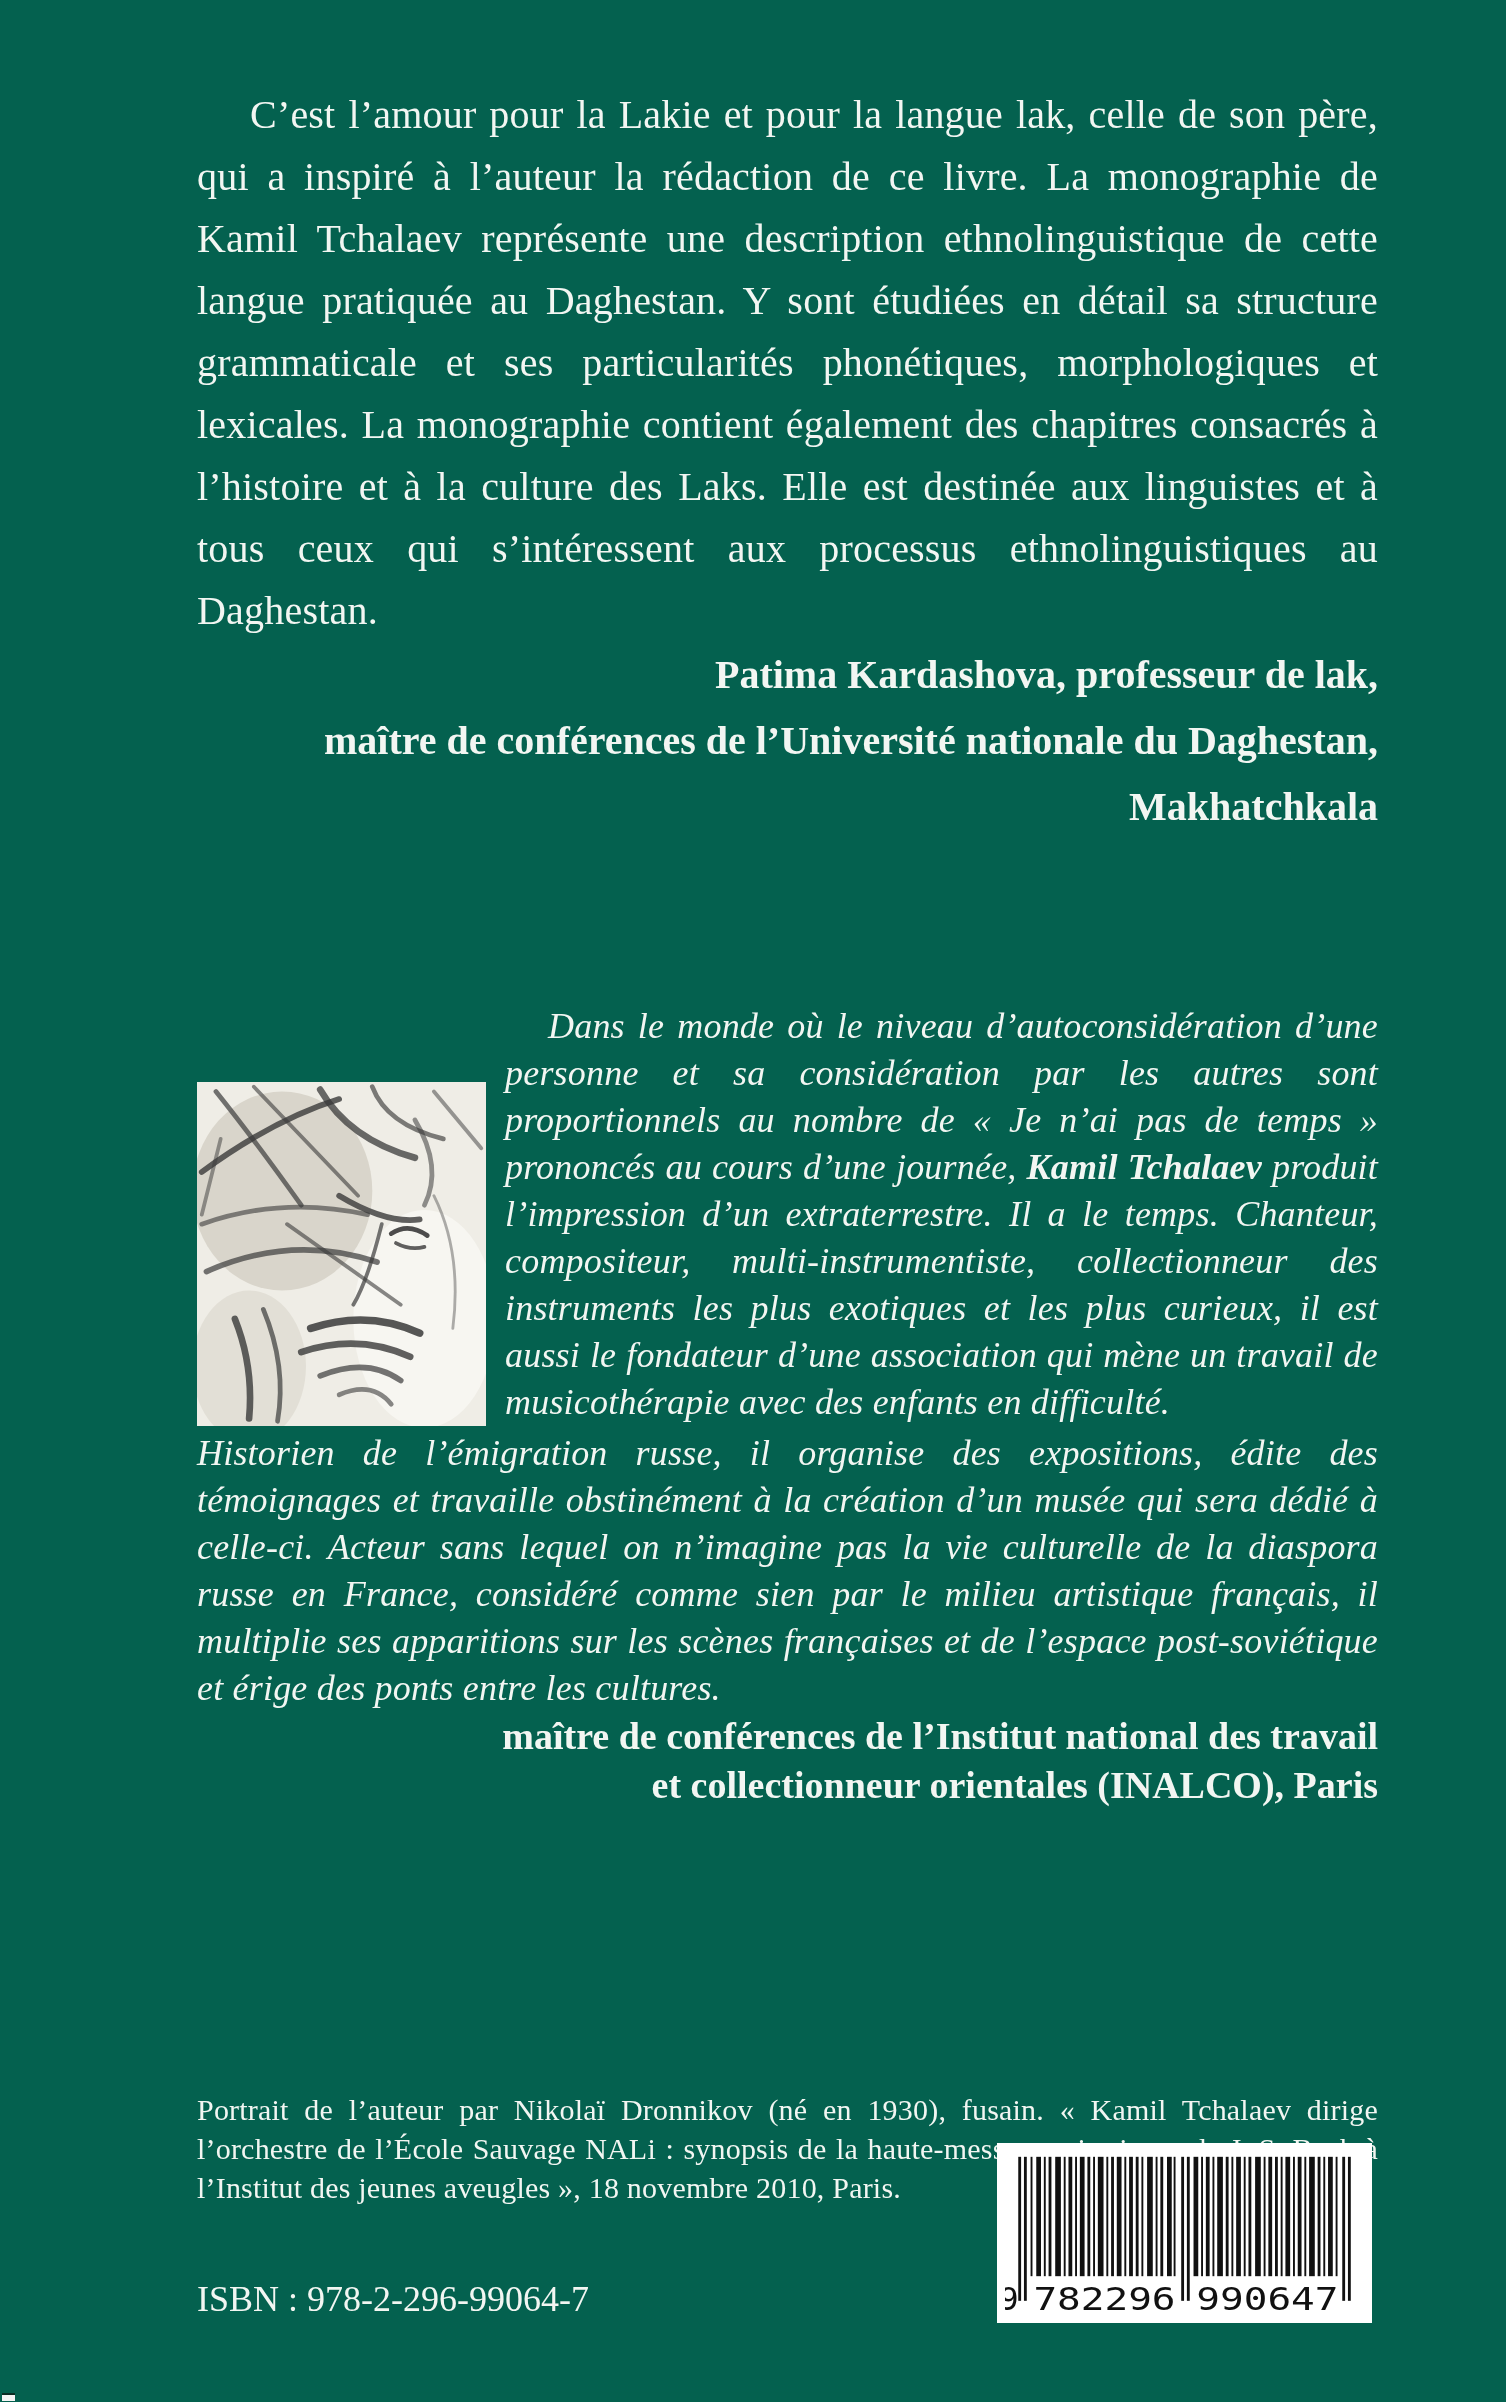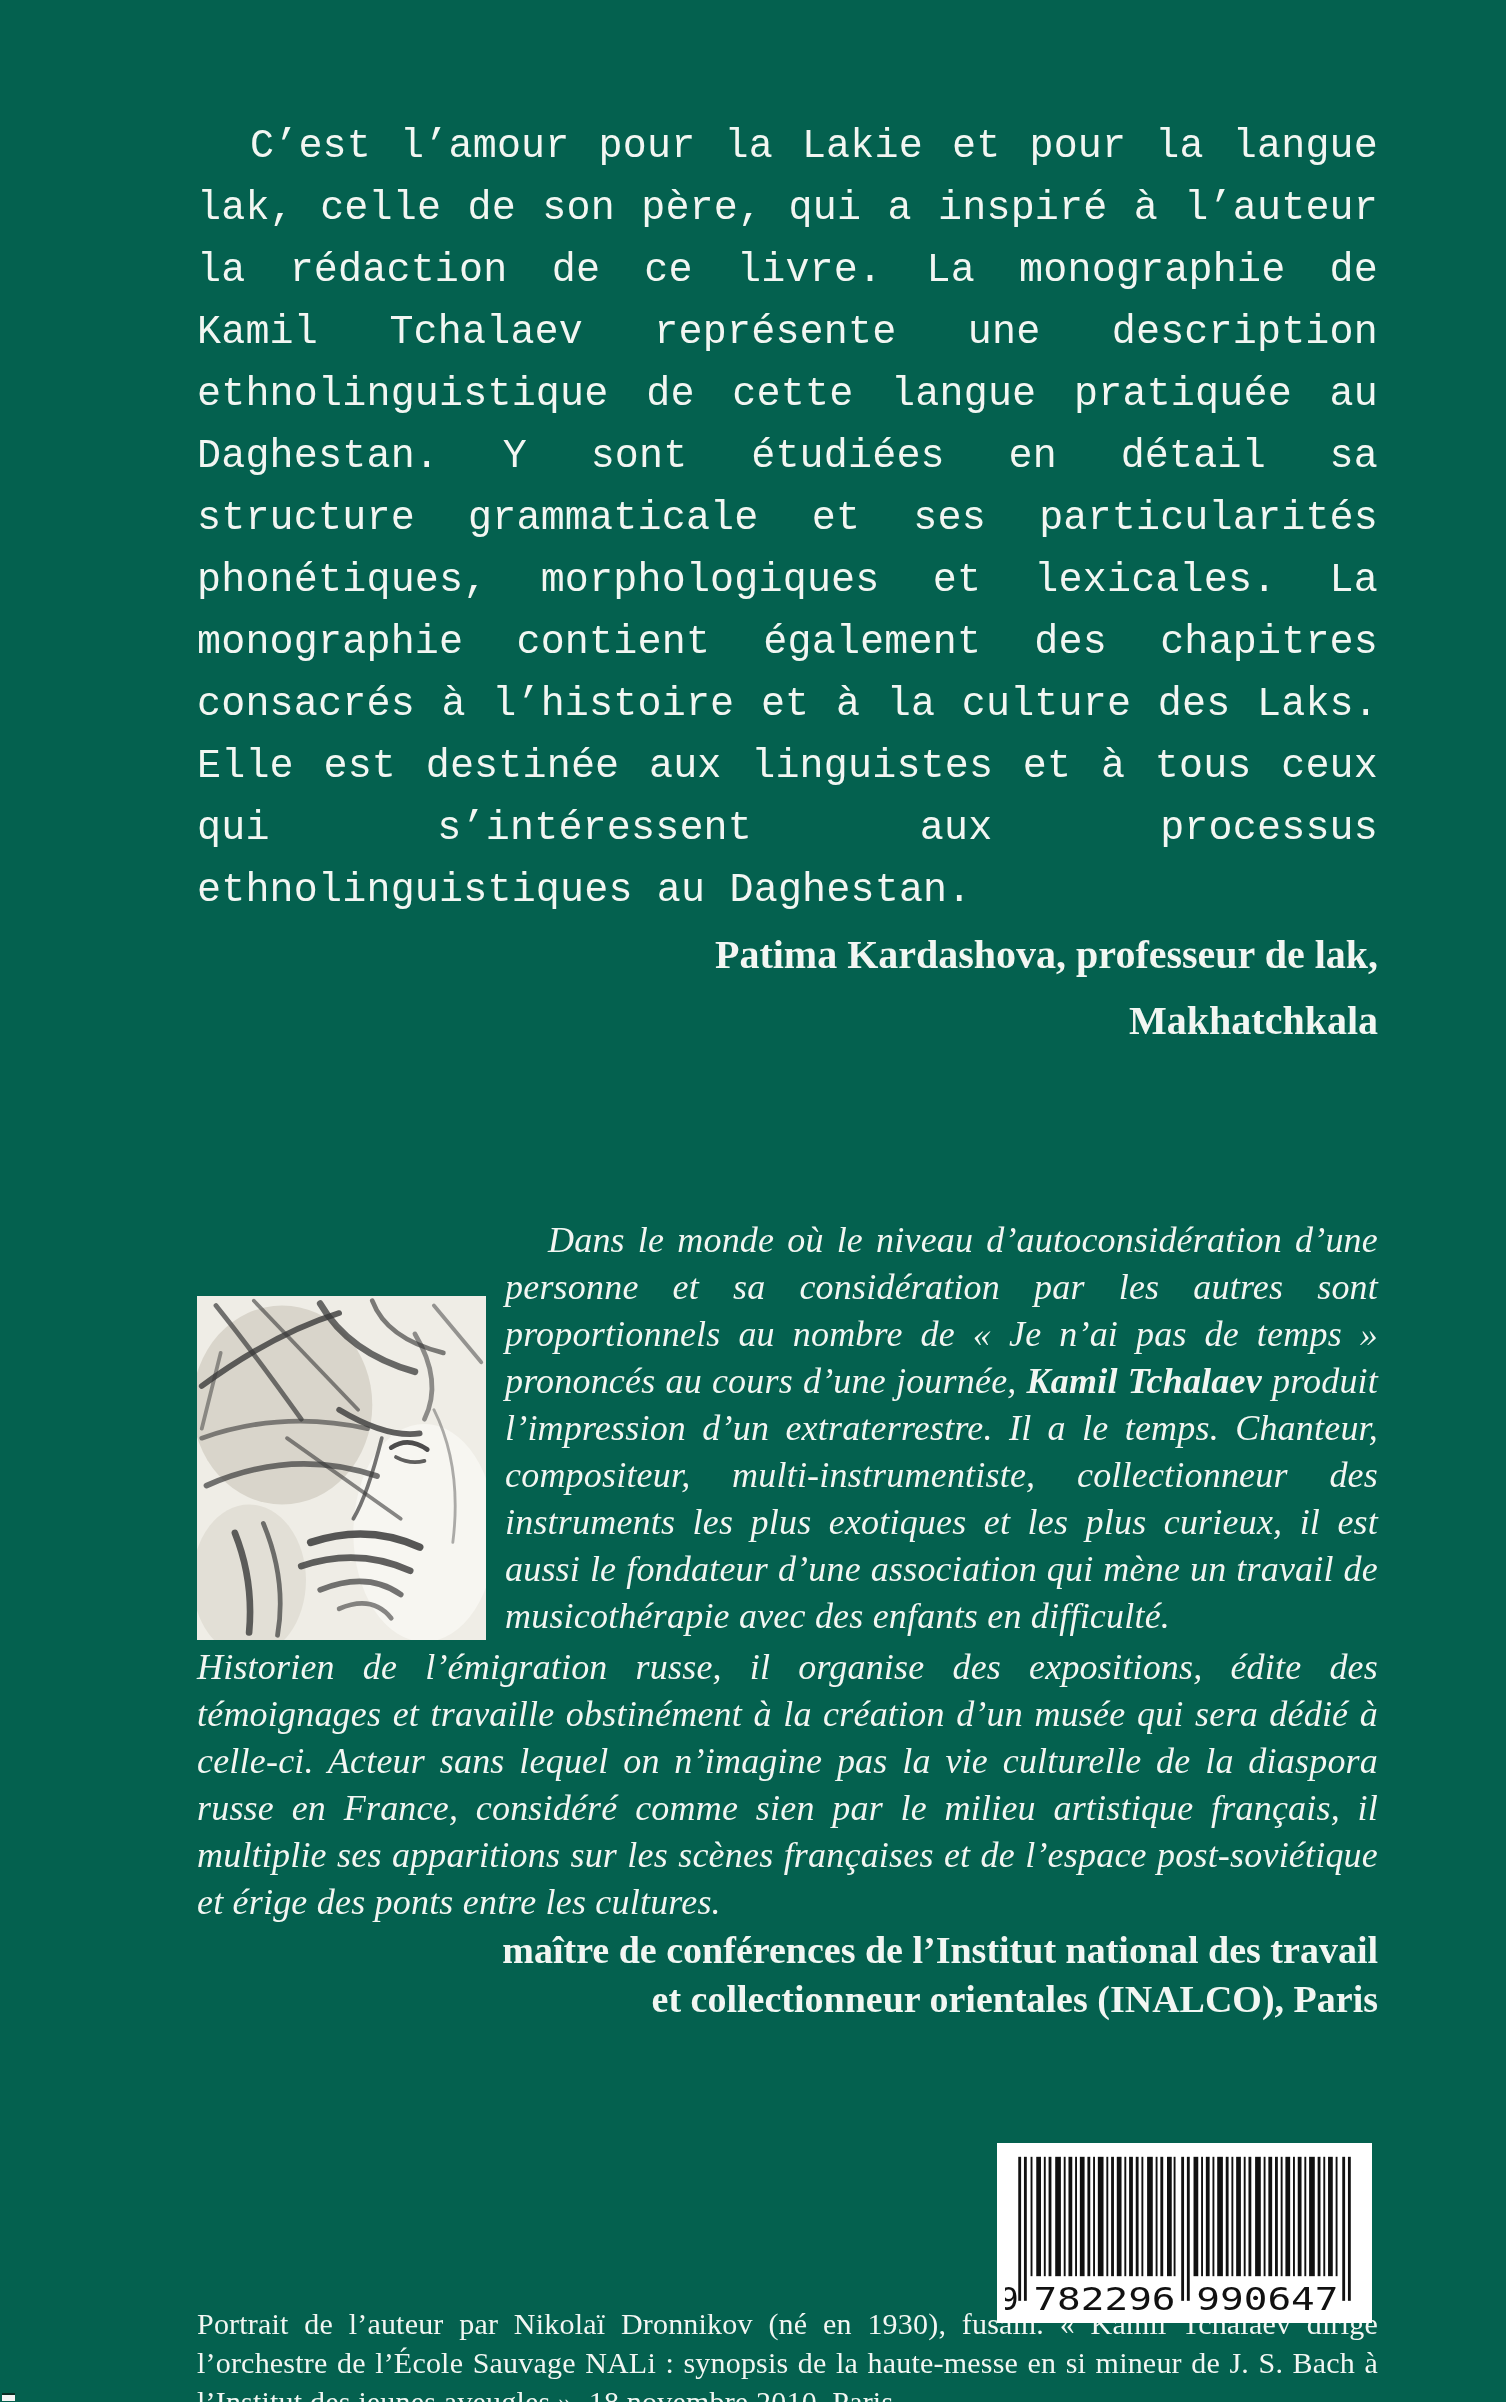--- a/index.html
+++ b/index.html
@@ -8,25 +8,24 @@
     width:1507px;height:2403px;
     background:var(--bg,#04614f);
     color:var(--fg,#f2f6f2);
     font-family:"Liberation Serif", serif;
     overflow:hidden;
   }
   .content{
     position:absolute;left:197px;top:0;width:1181px;
   }
   .synopsis{
-    margin:0;padding-top:116px;
+    margin:0;padding-top:84px;
     font-size:40px;line-height:62px;
     text-align:justify;text-indent:53px;
     letter-spacing:0.2px;
-    font-family:Liberation Mono, monospace;
   }
   .attribution{
     text-align:right;
     font-style:normal;
     font-weight:bold;
   }
   .synopsis-attribution{
     font-size:40px;line-height:66px;
   }
   .quote-row{
@@ -76,20 +75,21 @@
 
 <div class="page" style="--bg: #04614f; --fg: #f2f6f2;">
   <div class="content">
 
     <p class="synopsis">
       <span>C’est l’amour pour la Lakie et pour la langue lak, celle de son père, qui a inspiré à l’auteur la rédaction de ce livre. La monographie de Kamil Tchalaev représente une description ethnolinguistique de cette langue pratiquée au Daghestan. Y sont étudiées en détail sa structure grammaticale et ses particularités phonétiques, morphologiques et lexicales. La monographie contient également des chapitres consacrés à l’histoire et à la culture des Laks. Elle est destinée aux linguistes et à tous ceux qui s’intéressent aux processus ethnolinguistiques au Daghestan.</span>
     </p>
 
     <div class="attribution synopsis-attribution">
       <div>Patima Kardashova, professeur de lak,</div>
+      <div>maître de conférences de l’Université nationale du Daghestan,</div>
       <div>Makhatchkala</div>
     </div>
 
     <div class="quote-row">
       <div class="portrait">
         <svg viewBox="0 0 305 363" preserveAspectRatio="none">
           <rect width="305" height="363" fill="#efede6"></rect>
           <ellipse cx="240" cy="250" rx="75" ry="115" fill="#f7f6f1"></ellipse>
           <ellipse cx="90" cy="115" rx="95" ry="105" fill="#d9d5cb"></ellipse>
           <ellipse cx="55" cy="300" rx="60" ry="80" fill="#e2dfd6"></ellipse>

